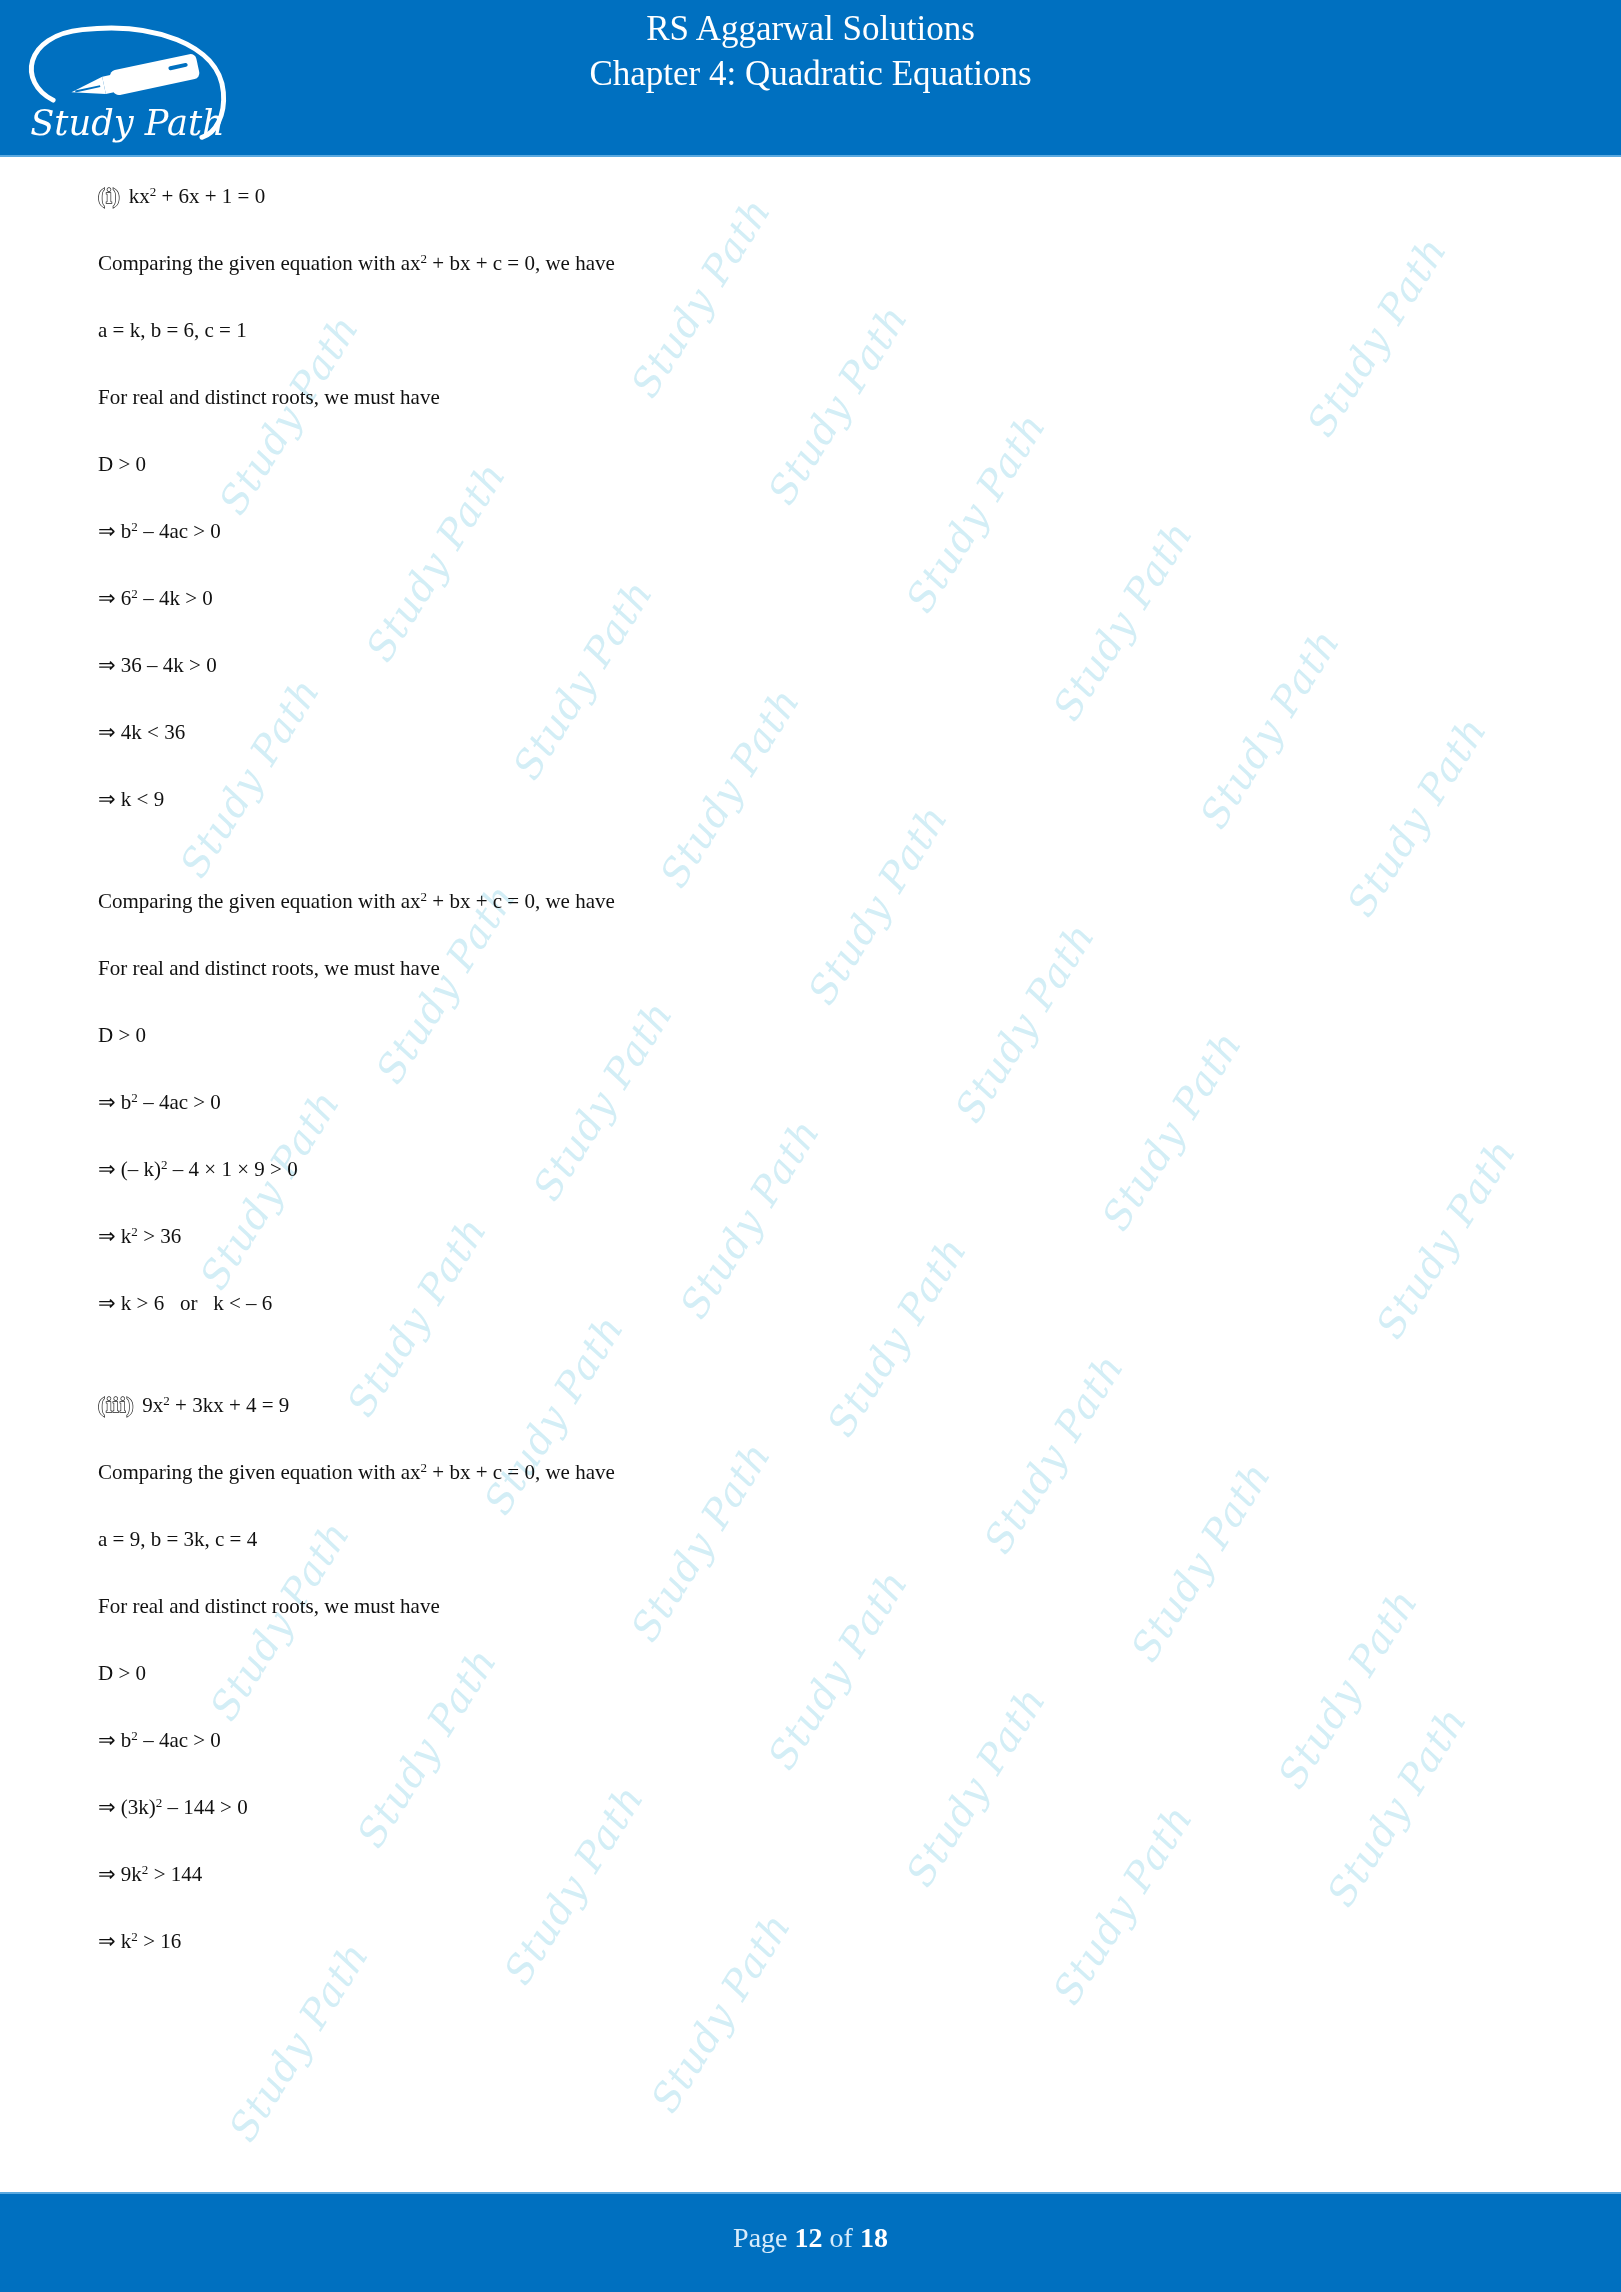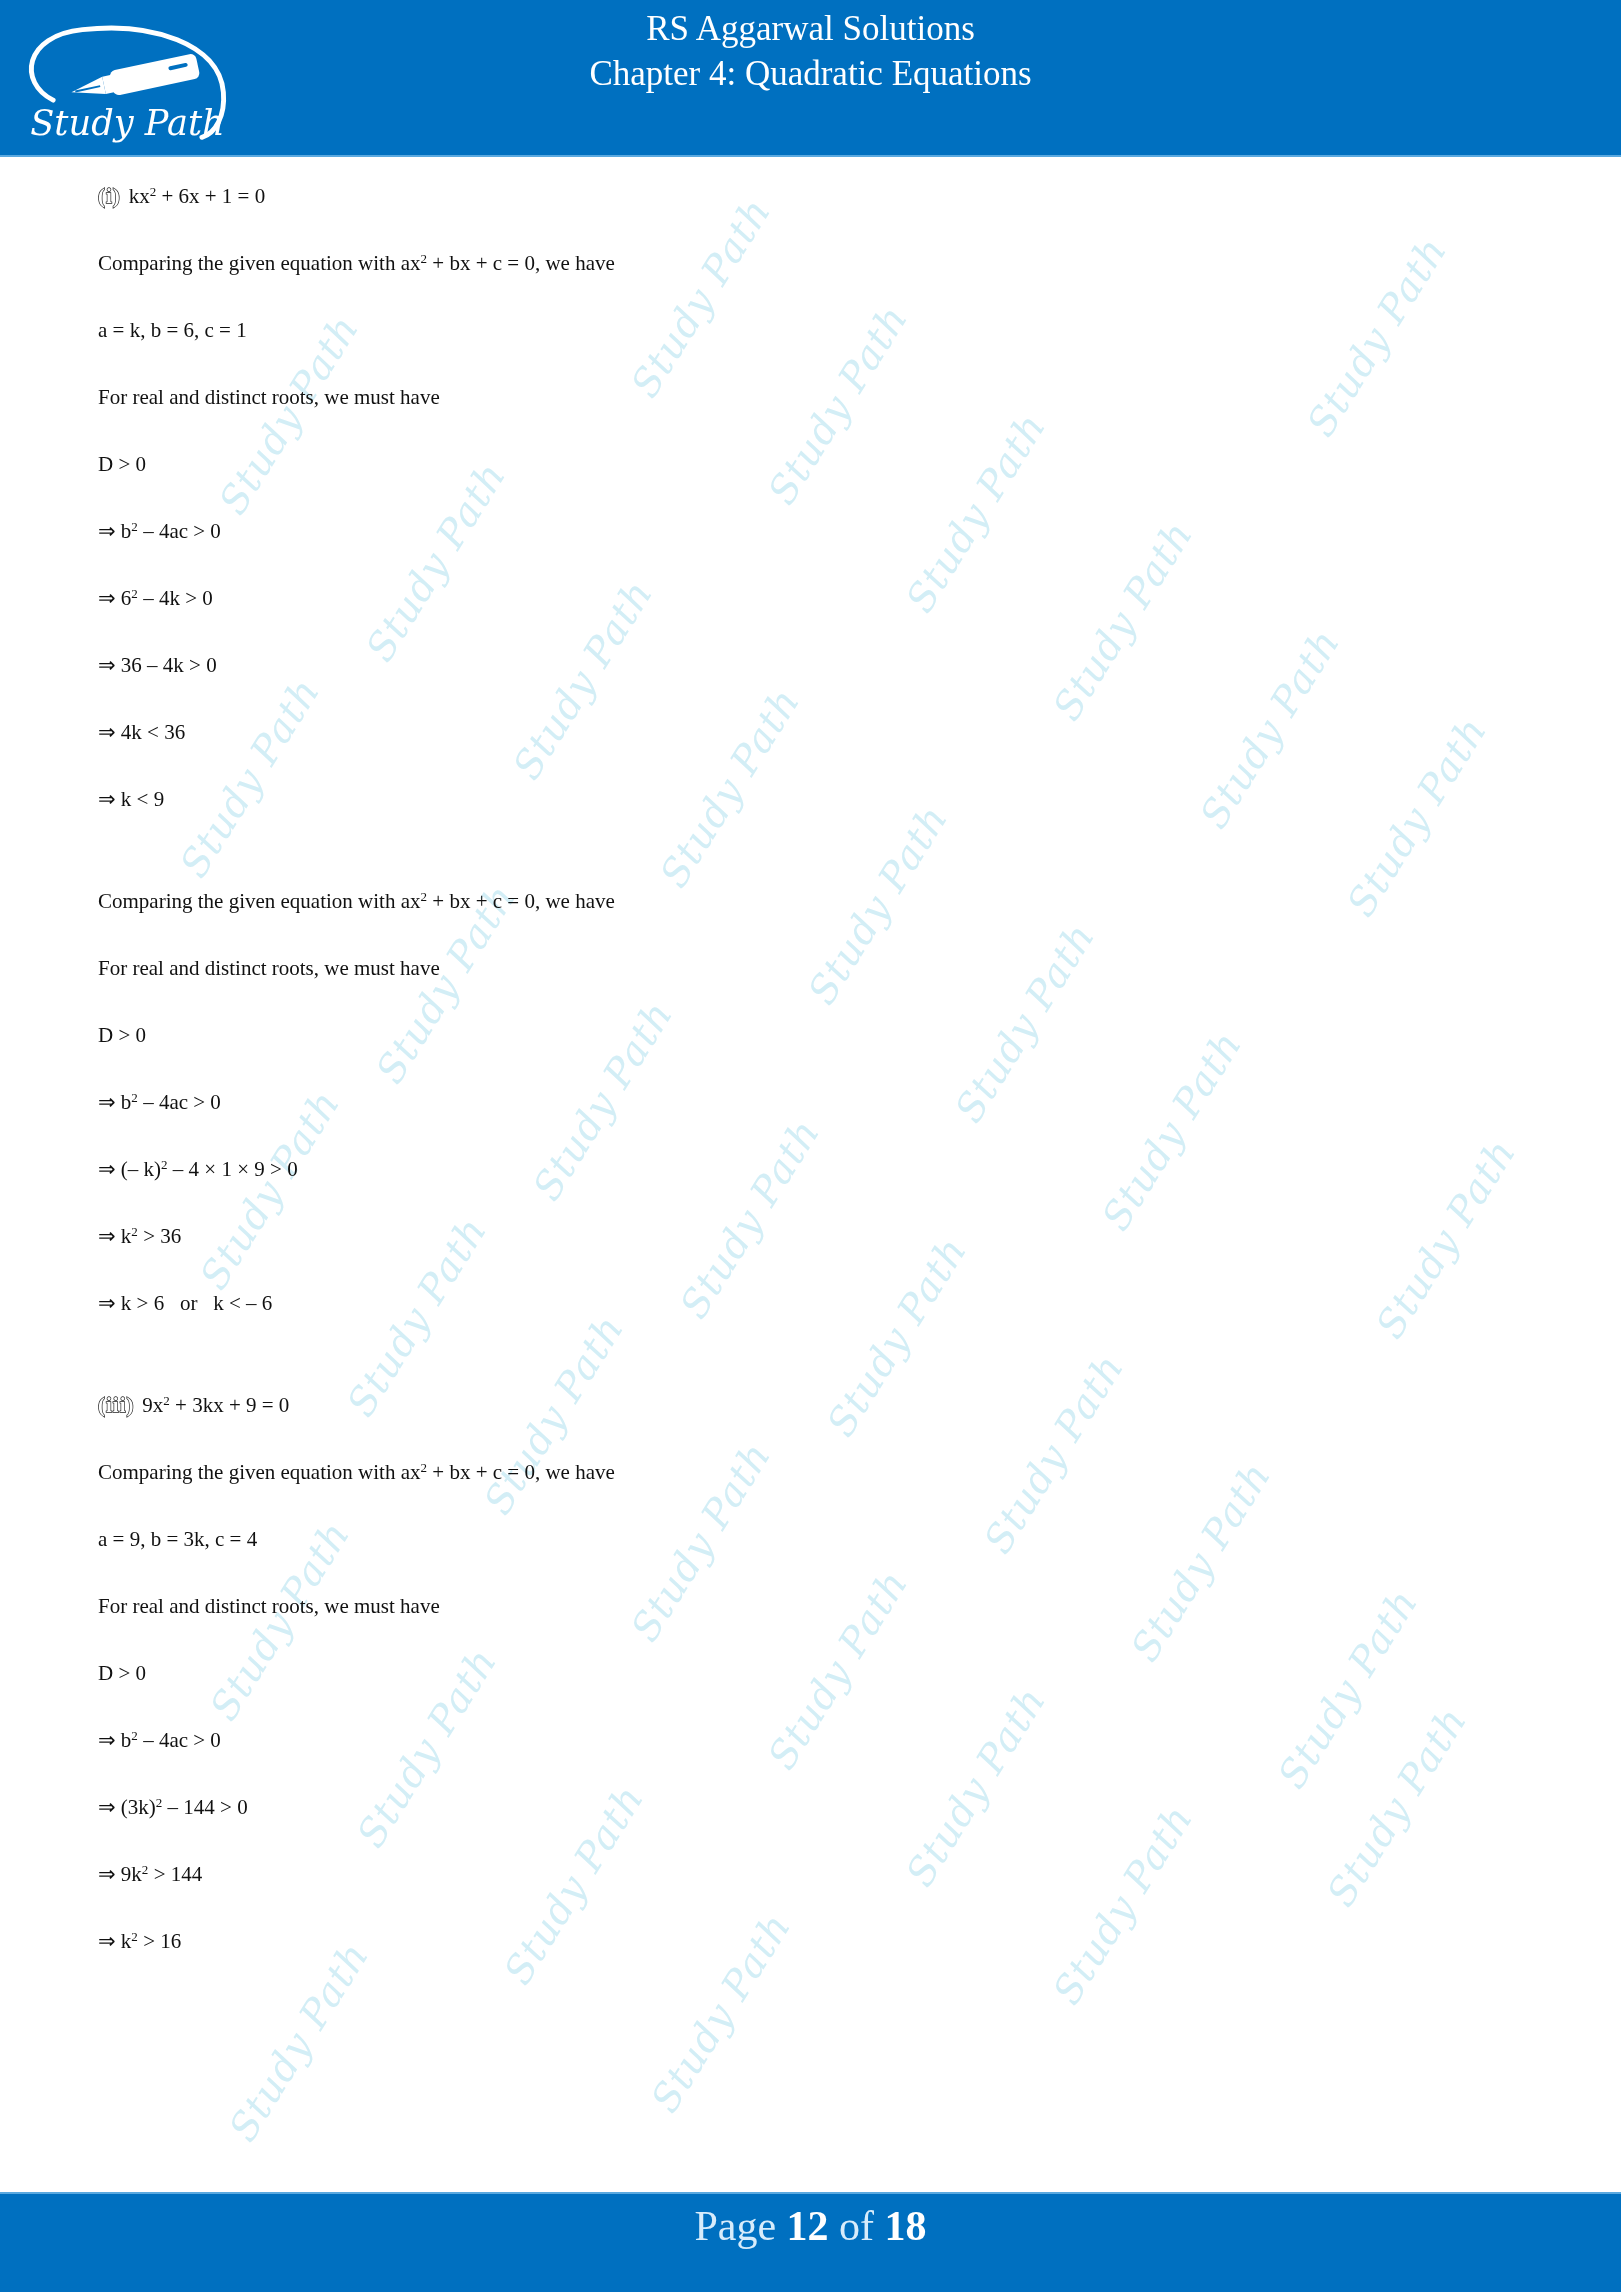--- a/index.html
+++ b/index.html
@@ -100,24 +100,24 @@
       top: 2192px;
       width: 1621px;
       height: 101px;
       background: #0070c0;
       border-top: 2.9px solid #5aa9e0;
       box-sizing: border-box;
       text-align: center;
     }
     .page-num {
       display: inline-block;
-      margin-top: 8px;
+      margin-top: 28px;
       color: #d7ecfb;
       font-family: "Liberation Serif", "DejaVu Serif", serif;
-      font-size: 42px;
+      font-size: 28px;
     }
     .page-num b {
       font-weight: bold;
       color: #ffffff;
     }
   </style>
 </head>
 <body>
 
 <div class="header">
@@ -207,21 +207,21 @@
     <div class="line"><span>⇒ b</span><sup>2</sup><span> – 4ac &gt; 0</span></div>
     <div class="line"><span>⇒ (– k)</span><sup>2</sup><span> – 4 × 1 × 9 &gt; 0</span></div>
     <div class="line"><span>⇒ k</span><sup>2</sup><span> &gt; 36</span></div>
     <div class="line" style="white-space:pre">⇒ k &gt; 6   or   k &lt; – 6</div>
   </div>
 
   <div class="gap"></div>
 
   <div>
     <div class="line">
-      <span class="label">(iii)</span><span>9x</span><sup>2</sup><span> + 3kx + 9 = 0</span>
+      <span class="label">(iii)</span><span>9x</span><sup>2</sup><span> + 3kx + 4 = 9</span>
     </div>
     <div class="line"><span>Comparing the given equation with ax</span><sup>2</sup><span> + bx + c = 0, we have</span></div>
     <div class="line">a = 9, b = 3k, c = 4</div>
     <div class="line">For real and distinct roots, we must have</div>
     <div class="line">D &gt; 0</div>
     <div class="line"><span>⇒ b</span><sup>2</sup><span> – 4ac &gt; 0</span></div>
     <div class="line"><span>⇒ (3k)</span><sup>2</sup><span> – 144 &gt; 0</span></div>
     <div class="line"><span>⇒ 9k</span><sup>2</sup><span> &gt; 144</span></div>
     <div class="line"><span>⇒ k</span><sup>2</sup><span> &gt; 16</span></div>
   </div>

